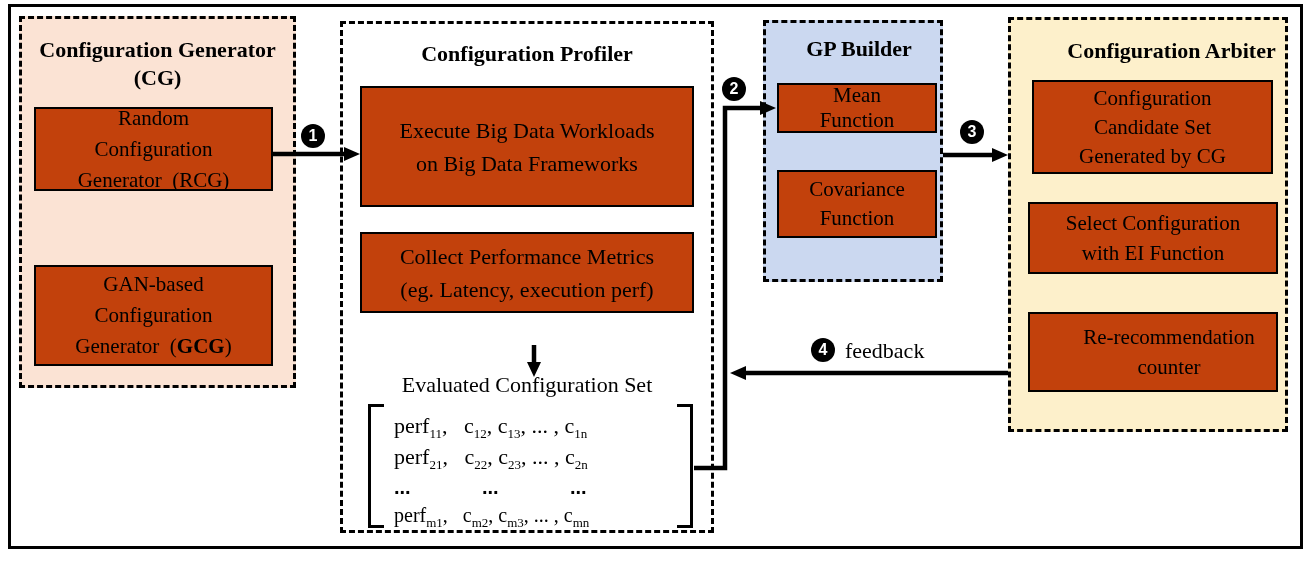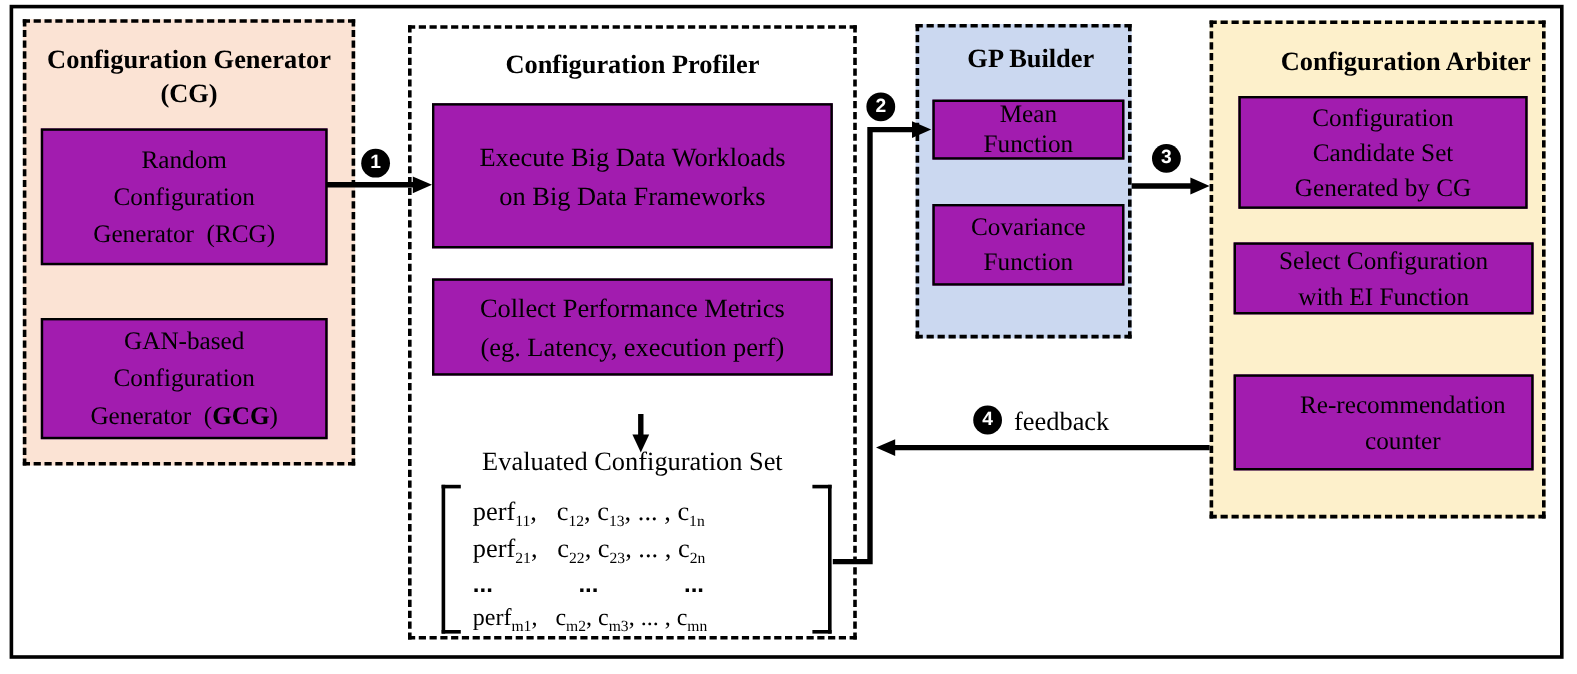--- a/index.html
+++ b/index.html
@@ -6,21 +6,21 @@
   .stage{
     position:relative;width:1314px;height:562px;background:#ffffff;
     font-family:"Liberation Serif","DejaVu Serif",serif;color:#000;
     overflow:hidden;
   }
   .abs{position:absolute;box-sizing:border-box;}
   .outer{border:3px solid #000;}
   .panel{border:3px dashed #000;z-index:1;}
   .ptitle{font-weight:bold;font-size:22px;line-height:28px;text-align:center;z-index:2;}
   .gbox{
-    background:#a21caf;border:2.5px solid #000;z-index:2;
+    background:#c2410c;border:2.5px solid #000;z-index:2;
     display:flex;flex-direction:column;justify-content:center;
     text-align:center;font-size:21px;line-height:31px;overflow:hidden;
   }
   .fs22{font-size:22px;line-height:33px;}
   .lh24{line-height:25px;font-size:21px;}
   .lh29{line-height:29px;}
   .lh30{line-height:30px;}
   .label{font-size:22px;text-align:center;z-index:2;}
   .bracketL{border:3px solid #000;border-right:none;z-index:3;}
   .bracketR{border:3px solid #000;border-left:none;z-index:3;}
@@ -45,21 +45,21 @@
 
 <div class="stage">
 
   <div class="abs outer" style="left:8px;top:4px;width:1295px;height:545px;"></div>
 
   <div class="abs panel" style="left:19px;top:16px;width:277px;height:372px;background:#FBE3D4;"></div>
   <div class="abs ptitle" style="left:19px;top:36px;width:277px;">
     <div>Configuration Generator</div>
     <div>(CG)</div>
   </div>
-  <div class="abs gbox" style="left:34px;top:107px;width:239px;height:114px;">
+  <div class="abs gbox" style="left:34px;top:107px;width:239px;height:84px;">
     <div>Random</div>
     <div>Configuration</div>
     <div>Generator &nbsp;(RCG)</div>
   </div>
   <div class="abs gbox" style="left:34px;top:247px;width:239px;height:101px;margin-top:18px;">
     <div>GAN-based</div>
     <div>Configuration</div>
     <div><span>Generator &nbsp;(</span><span class="b">GCG</span><span>)</span></div>
   </div>
 
@@ -95,21 +95,21 @@
     <div>Function</div>
   </div>
 
   <div class="abs panel" style="left:1008px;top:17px;width:280px;height:415px;background:#FDF0CB;"></div>
   <div class="abs ptitle" style="left:1008px;top:37px;width:327px;">Configuration Arbiter</div>
   <div class="abs gbox lh29" style="left:1032px;top:80px;width:241px;height:94px;">
     <div>Configuration</div>
     <div>Candidate Set</div>
     <div>Generated by CG</div>
   </div>
-  <div class="abs gbox lh30" style="left:1028px;top:202px;width:250px;height:60px;">
+  <div class="abs gbox lh30" style="left:1028px;top:202px;width:250px;height:72px;">
     <div>Select Configuration</div>
     <div>with EI Function</div>
   </div>
   <div class="abs gbox lh30" style="left:1028px;top:312px;width:250px;height:80px;padding-left:32px;">
     <div>Re-recommendation</div>
     <div>counter</div>
   </div>
 
   <svg class="overlay" width="1314" height="562" viewBox="0 0 1314 562">
 

